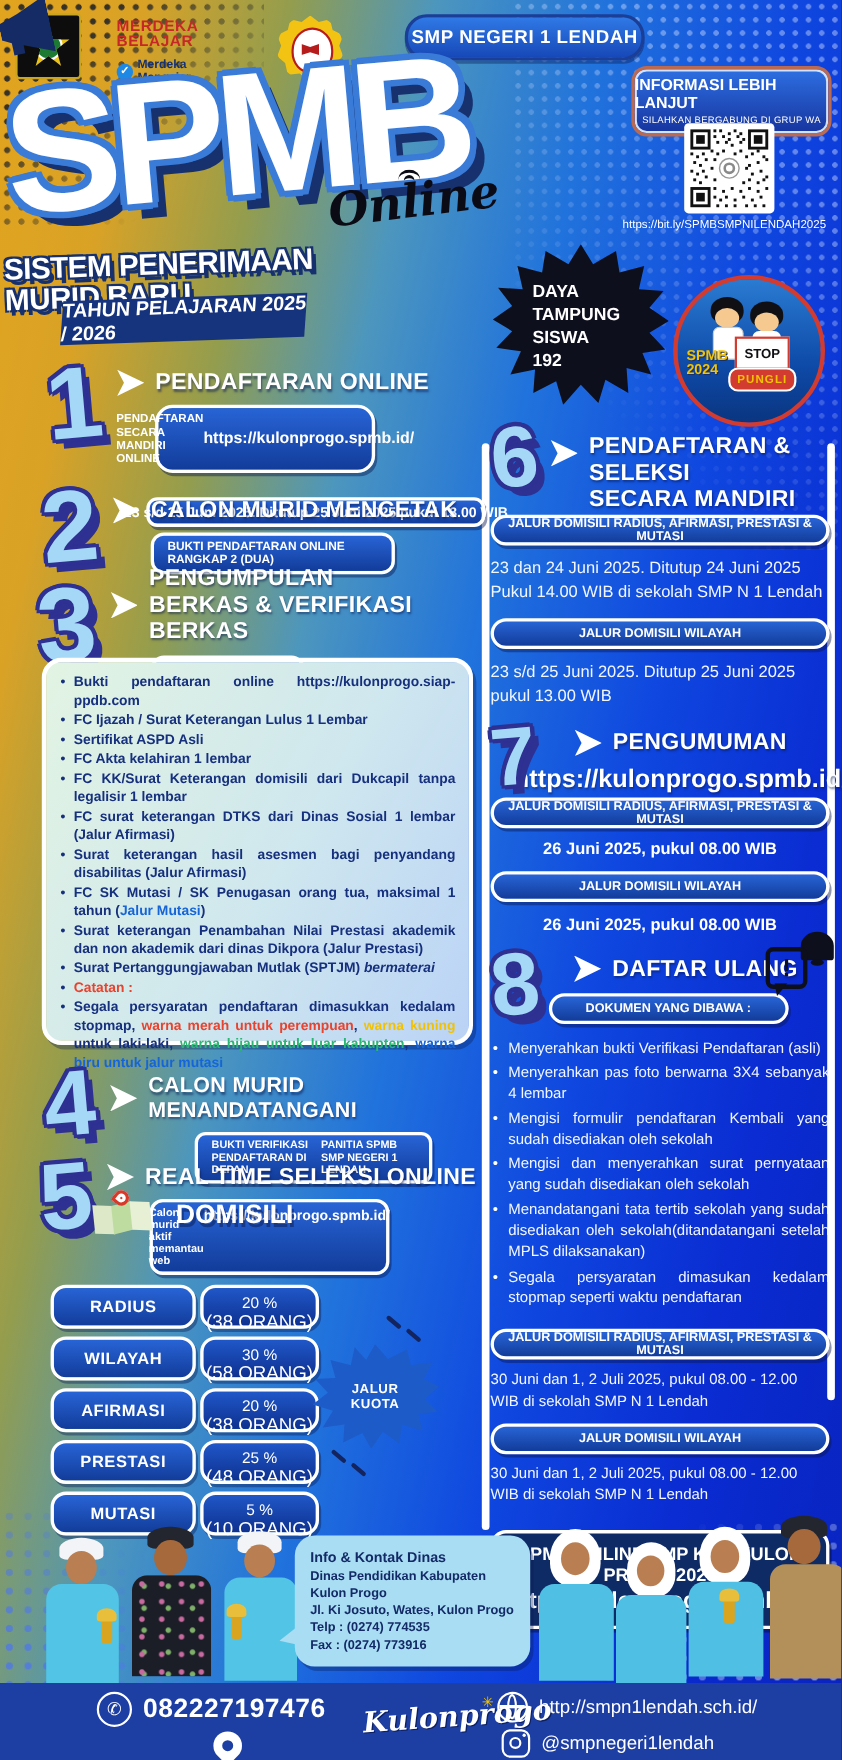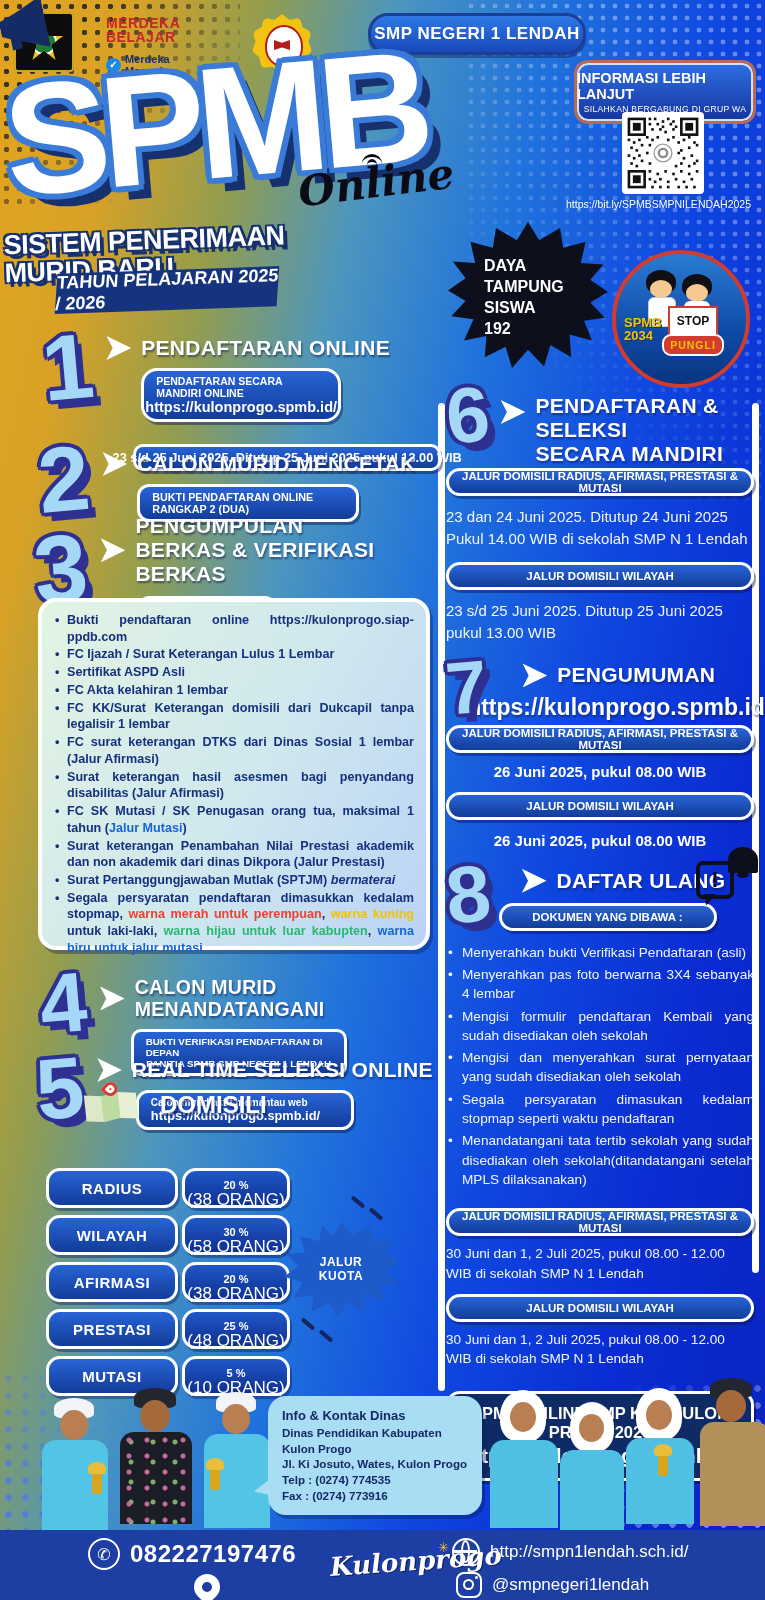--- a/index.html
+++ b/index.html
@@ -103,21 +103,21 @@
 
   
   .step-num{font-weight:bold;color:#A5D8F7;line-height:.85;transform:rotate(-5deg);
     text-shadow:-3px -3px 0 #2E3192,3px -3px 0 #2E3192,-3px 3px 0 #2E3192,3px 3px 0 #2E3192,
       -4px 0 0 #2E3192,4px 0 0 #2E3192,0 4px 0 #2E3192,0 -4px 0 #2E3192,7px 9px 0 #2E3192;}
   .arrow{display:inline-block;width:28px;height:24px;background:#fff;flex:none;
     clip-path:polygon(12% 0,100% 50%,12% 100%,34% 50%);
     filter:drop-shadow(3px 3px 0 #17316F);}
   .s-title{color:#fff;font-weight:bold;font-size:21px;letter-spacing:.3px;text-shadow:1px 2px 2px rgba(10,25,80,.55);line-height:1.15;}
   .pill{background:linear-gradient(180deg,#2864D6,#123C9A);border:3px solid #fff;border-radius:16px;
-    color:#fff;display:flex;flex-direction:column;align-items:center;justify-content:center;
+    color:#fff;display:flex;align-items:center;justify-content:center;
     box-shadow:2px 3px 0 rgba(10,25,80,.45);box-sizing:border-box;padding:4px 12px;}
   .jalur-pill{background:linear-gradient(180deg,#2864D6,#123C9A);border:3px solid #fff;border-radius:16px;
     color:#fff;font-weight:bold;font-size:11.5px;display:flex;align-items:center;justify-content:center;
     box-shadow:2px 3px 0 rgba(10,25,80,.45);box-sizing:border-box;height:28px;width:100%;text-align:center;}
 
   
   .step{position:absolute;display:flex;gap:10px;align-items:flex-start;}
   .step .content{display:flex;flex-direction:column;gap:8px;}
   .hrow{display:flex;align-items:center;gap:10px;}
 
@@ -146,21 +146,21 @@
     border-radius:50% 50% 50% 0;transform:rotate(45deg);box-shadow:inset 0 0 0 3px #D63A2A,inset 0 0 0 6px #fff;}
   .dom-title{color:#fff;font-weight:bold;font-size:24px;text-shadow:2px 3px 0 rgba(10,25,80,.5);}
   .dom-table{left:46px;top:1168px;width:250px;display:flex;flex-direction:column;gap:7px;}
   .dom-row{display:flex;gap:4px;}
   .dom-label{width:132px;height:40px;border:3px solid #fff;border-radius:14px;box-sizing:border-box;
     background:linear-gradient(180deg,#2864D6,#123C9A);color:#fff;font-weight:bold;font-size:15px;
     display:flex;align-items:center;justify-content:center;letter-spacing:.5px;box-shadow:2px 3px 0 rgba(10,25,80,.4);}
   .dom-val{width:108px;height:40px;border:3px solid #fff;border-radius:14px;box-sizing:border-box;
     background:linear-gradient(180deg,#2057C8,#0E3190);color:#fff;display:flex;flex-direction:column;
     align-items:center;justify-content:center;line-height:1.1;box-shadow:2px 3px 0 rgba(10,25,80,.4);}
-  .dom-val .pct{font-weight:bold;font-size:11px;margin-top:13px;}
+  .dom-val .pct{font-weight:normal;font-size:14px;margin-top:13px;}
   .dom-val .orang{font-size:17px;}
   .kuota-burst{left:283px;top:1222px;width:116px;height:96px;background:#1D5BC8;color:#fff;
     clip-path:polygon(50% 0,60% 14%,75% 5%,78% 20%,95% 17%,88% 33%,100% 40%,89% 52%,99% 64%,84% 66%,87% 82%,71% 76%,69% 94%,56% 83%,47% 99%,40% 84%,25% 93%,26% 76%,9% 79%,17% 63%,1% 57%,13% 46%,3% 33%,19% 32%,15% 15%,31% 20%,34% 3%,43% 15%);
     filter:drop-shadow(3px 4px 0 #14245E);
     display:flex;flex-direction:column;align-items:center;justify-content:center;
     font-weight:bold;font-size:12px;line-height:1.15;letter-spacing:.5px;}
   .speed{position:absolute;width:16px;height:4px;background:#14245E;border-radius:2px;}
 
   
   .vline{position:absolute;width:7px;border-radius:4px;background:#fff;}
@@ -370,21 +370,21 @@
     <div class="kid k1">
         <div class="hair"></div>
         <div class="face"></div>
         <div class="body"></div>
       </div>
     <div class="kid k2">
         <div class="hair"></div>
         <div class="face"></div>
         <div class="body"></div>
       </div>
-    <div class="spmb-t"><span>SPMB</span><br><span>2034</span></div>
+    <div class="spmb-t"><span>SPMB</span><br><span>2024</span></div>
     <div class="stop-sign">STOP</div>
     <div class="pungli">PUNGLI</div>
   </div>
 
   <div class="vline" style="left:438px;top:403px;height:988px;"></div>
   <div class="vline" style="left:752px;top:403px;height:870px;"></div>
 
   <div class="step" style="left:42px;top:328px;width:396px;">
     <div class="step-num" style="font-size:92px;">1</div>
     <div class="content" style="margin-top:8px;">
@@ -433,27 +433,28 @@
         <li><span>Bukti pendaftaran online https://kulonprogo.siap-ppdb.com</span></li>
         <li><span>FC Ijazah / Surat Keterangan Lulus 1 Lembar</span></li>
         <li><span>Sertifikat ASPD Asli</span></li>
         <li><span>FC Akta kelahiran 1 lembar</span></li>
         <li><span>FC KK/Surat Keterangan domisili dari Dukcapil tanpa legalisir 1 lembar</span></li>
         <li><span>FC surat keterangan DTKS dari Dinas Sosial 1 lembar (Jalur Afirmasi)</span></li>
         <li><span>Surat keterangan hasil asesmen bagi penyandang disabilitas (Jalur Afirmasi)</span></li>
         <li><span>FC SK Mutasi / SK Penugasan orang tua, maksimal 1 tahun (</span><span class="seg-blue">Jalur Mutasi</span><span>)</span></li>
         <li><span>Surat keterangan Penambahan Nilai Prestasi akademik dan non akademik dari dinas Dikpora (Jalur Prestasi)</span></li>
         <li><span>Surat Pertanggungjawaban Mutlak (SPTJM) </span><span class="seg-italic">bermaterai</span></li>
+        <li><span class="seg-red">Catatan :</span></li>
         <li><span>Segala persyaratan pendaftaran dimasukkan kedalam stopmap, </span><span class="seg-red">warna merah untuk perempuan</span><span>, </span><span class="seg-yellow">warna kuning</span><span> untuk laki-laki, </span><span class="seg-green">warna hijau untuk luar kabupten</span><span>, </span><span class="seg-blue">warna biru untuk jalur mutasi</span></li>
       </ul>
   </div>
 
   <div class="step" style="left:40px;top:968px;width:400px;">
     <div class="step-num" style="font-size:84px;">4</div>
-    <div class="content" style="margin-top:8px;">
+    <div class="content" style="margin-top:8px;align-items:center;">
       <div class="hrow">
           <span class="arrow"></span>
         <span class="s-title" style="font-size:19.5px;">CALON MURID MENANDATANGANI</span>
         </div>
       <div class="pill" style="width:216px;margin-left:34px;border-radius:10px;">
         <span style="font-size:9.8px;font-weight:bold;">BUKTI VERIFIKASI PENDAFTARAN DI DEPAN</span>
         <span style="font-size:9.8px;font-weight:bold;">PANITIA SPMB SMP NEGERI 1 LENDAH</span>
       </div>
     </div>
   </div>
@@ -568,22 +569,22 @@
       <div class="bell-wrap">
         <div class="bell"></div>
         <div class="speech">!</div>
       </div>
     </div>
     <ul class="bullets" style="margin-top:12px;">
         <li>Menyerahkan bukti Verifikasi Pendaftaran (asli)</li>
         <li>Menyerahkan pas foto berwarna  3X4 sebanyak 4 lembar</li>
         <li>Mengisi formulir pendaftaran Kembali yang sudah disediakan oleh sekolah</li>
         <li>Mengisi dan menyerahkan surat pernyataan yang sudah disediakan oleh sekolah</li>
+        <li>Menandatangani tata tertib sekolah yang sudah disediakan oleh sekolah(ditandatangani setelah MPLS dilaksanakan)</li>
         <li>Segala persyaratan dimasukan kedalam stopmap seperti waktu pendaftaran</li>
-        <li>Menandatangani tata tertib sekolah yang sudah disediakan oleh sekolah(ditandatangani setelah MPLS dilaksanakan)</li>
       </ul>
 
     <div class="jalur-pill" style="margin-top:16px;">JALUR DOMISILI RADIUS, AFIRMASI, PRESTASI &amp; MUTASI</div>
     <div class="r-body" style="margin-top:8px;font-size:13.6px;">30 Juni dan 1, 2 Juli 2025, pukul 08.00 - 12.00 WIB di sekolah SMP N 1 Lendah</div>
     <div class="jalur-pill" style="margin-top:10px;">JALUR DOMISILI WILAYAH</div>
     <div class="r-body" style="margin-top:8px;font-size:13.6px;">30 Juni dan 1, 2 Juli 2025, pukul 08.00 - 12.00 WIB di sekolah SMP N 1 Lendah</div>
 
     <div class="sum-box" style="margin-top:22px;">
       <div class="l1">SPMB ONLINE SMP KAB.KULON PROGO 2025</div>
       <div class="l2">https://kulonprogo.spmb.id/</div>

